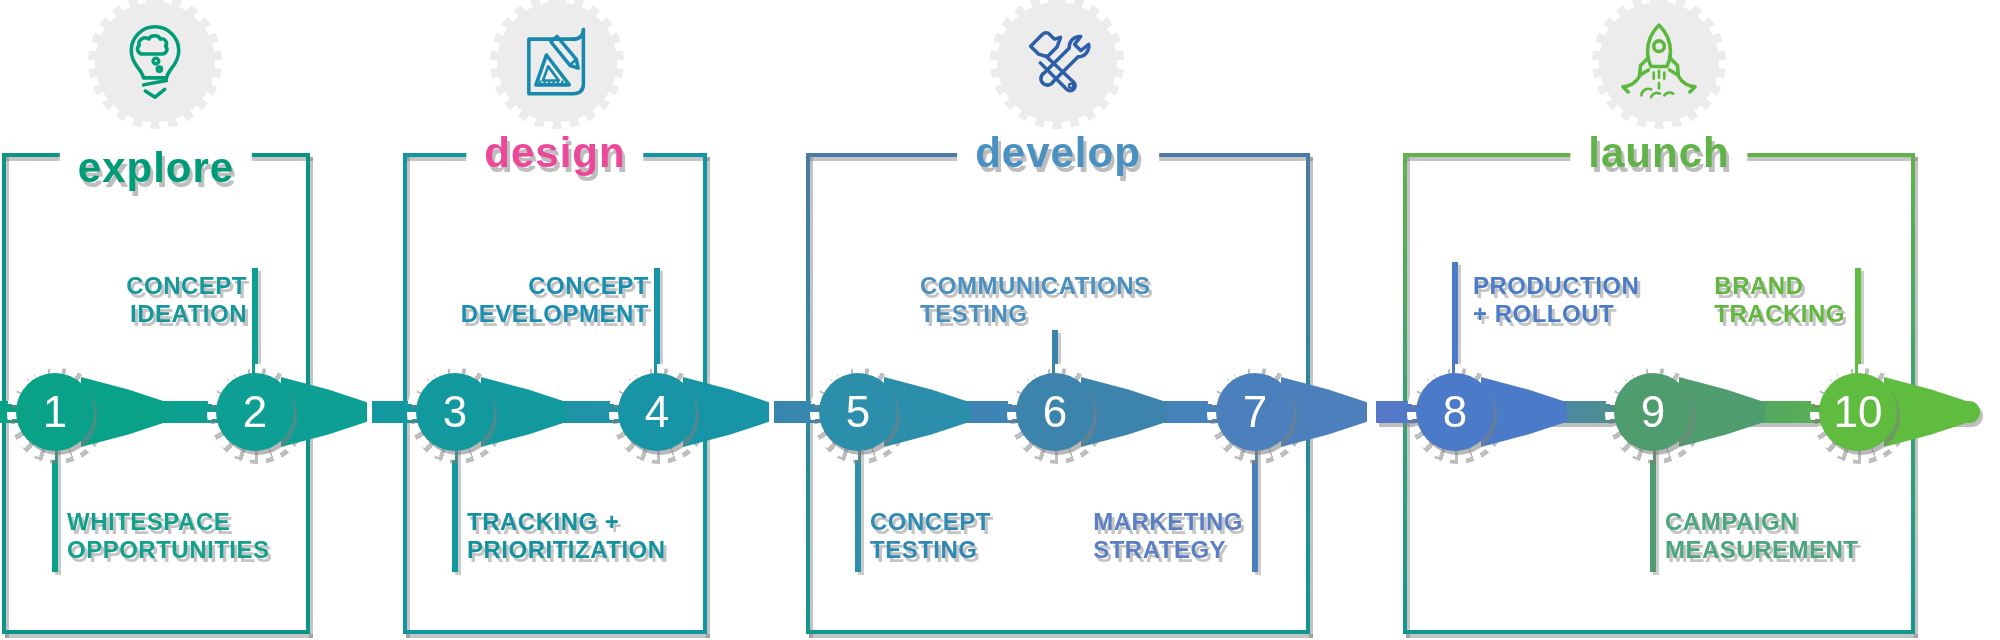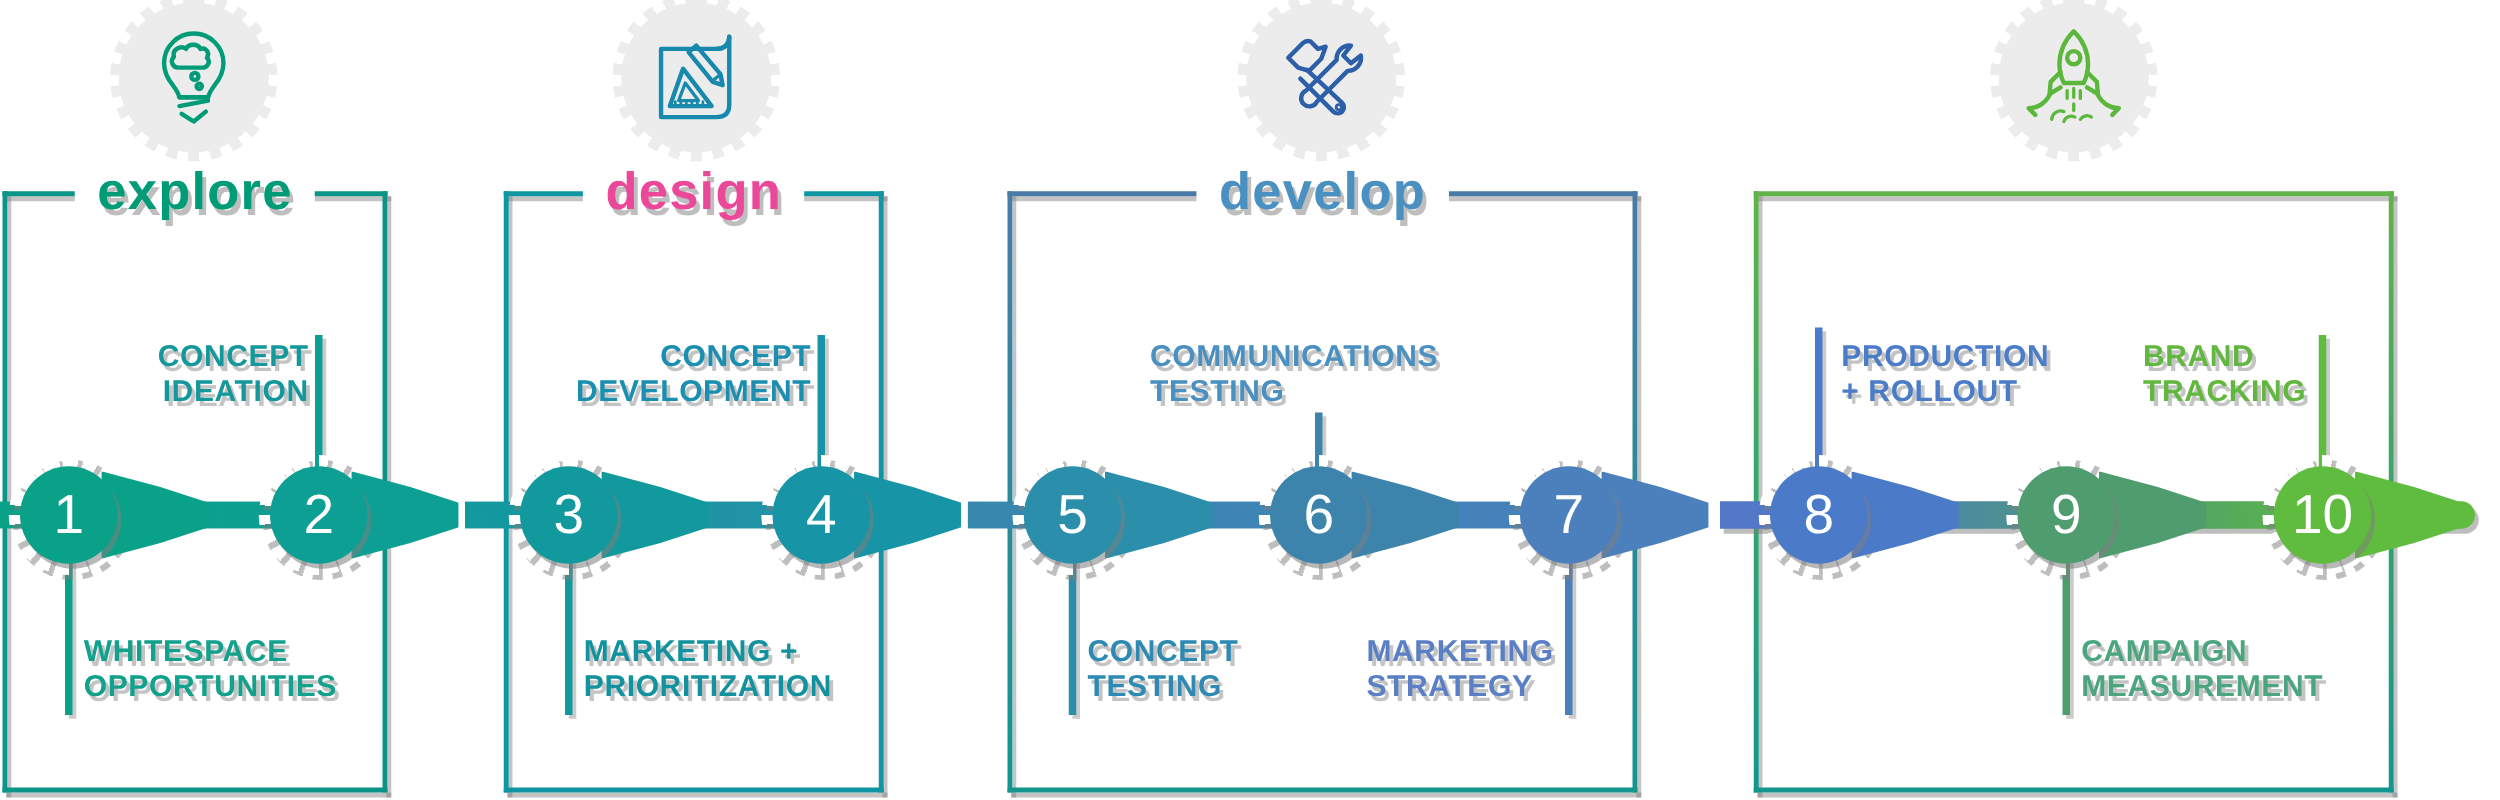--- a/index.html
+++ b/index.html
@@ -27,21 +27,21 @@
   .b-left,.b-right{position:absolute;top:0;bottom:0;width:4px;
          background:linear-gradient(var(--bc1),var(--bc2));
          box-shadow:3px 4px 0 rgba(125,125,125,.45);}
   .b-left{left:0;} .b-right{right:0;}
   .b-bottom{position:absolute;bottom:0;left:0;right:0;height:4px;background:var(--bc2);
          box-shadow:3px 4px 0 rgba(125,125,125,.45);}
   
   .phase-label{position:absolute;top:130px;transform:translateX(-50%);background:#fff;
     padding:0 18px;font-size:42px;line-height:46px;font-weight:bold;letter-spacing:1px;
     text-shadow:3px 5px 0 rgba(125,125,125,.5);z-index:6;white-space:nowrap;}
-  .pl-explore{left:156px;color:#009b77;}
+  .pl-explore{left:156px;color:#009b77;margin-top:15px;}
   .pl-design{left:555px;color:#ec4899;}
   .pl-develop{left:1058px;color:#4a90c0;}
   .pl-launch{left:1659px;color:#62b24a;}
   .icon-circle{position:absolute;top:2px;width:120px;height:120px;border-radius:50%;
     background:#ececec;display:flex;align-items:center;justify-content:center;z-index:5;}
   .icon-circle::before{content:"";position:absolute;inset:-7px;border-radius:50%;z-index:-1;
     background:repeating-conic-gradient(#ececec 0 8deg,rgba(236,236,236,0) 8deg 16deg);}
   .ic-explore{left:95px;} .ic-design{left:497px;} .ic-develop{left:997px;} .ic-launch{left:1599px;}
   .icon-circle svg{width:88px;height:88px;}
   
@@ -173,20 +173,21 @@
         <circle cx="50" cy="32" r="6"></circle>
         <path d="M38 45 l-9 9 -1 11 10 -6"></path>
         <path d="M62 45 l9 9 1 11 -10 -6"></path>
         <path d="M50 60 v8 M50 74 v6 M44 62 v7 M56 62 v7" stroke-width="3"></path>
         <path d="M28 66 c-4 8 -12 12 -19 12 l6 6"></path>
         <path d="M72 66 c4 8 12 12 19 12 l-6 6"></path>
         <path d="M30 88 a8 8 0 0 1 11 -7 M41 90 a7 7 0 0 1 10 -4 M56 88 a7 7 0 0 1 10 -2" stroke-width="3"></path>
       </g>
     </svg>
   </div>
+  <div class="phase-label pl-launch">launch</div>
 
   <div class="node n1 below">
     <div class="connector"></div>
     <div class="ring"></div>
     <div class="tail"></div>
     <div class="bubble">1</div>
     <div class="slabel">
       <span>WHITESPACE</span>
       <span>OPPORTUNITIES</span>
     </div>
@@ -200,21 +201,21 @@
       <span>CONCEPT</span>
       <span>IDEATION</span>
     </div>
   </div>
   <div class="node n3 below">
     <div class="connector"></div>
     <div class="ring"></div>
     <div class="tail"></div>
     <div class="bubble">3</div>
     <div class="slabel">
-      <span>MARKETING +</span>
+      <span>TRACKING +</span>
       <span>PRIORITIZATION</span>
     </div>
   </div>
   <div class="node n4 above">
     <div class="connector"></div>
     <div class="ring"></div>
     <div class="tail"></div>
     <div class="bubble">4</div>
     <div class="slabel">
       <span>CONCEPT</span>

